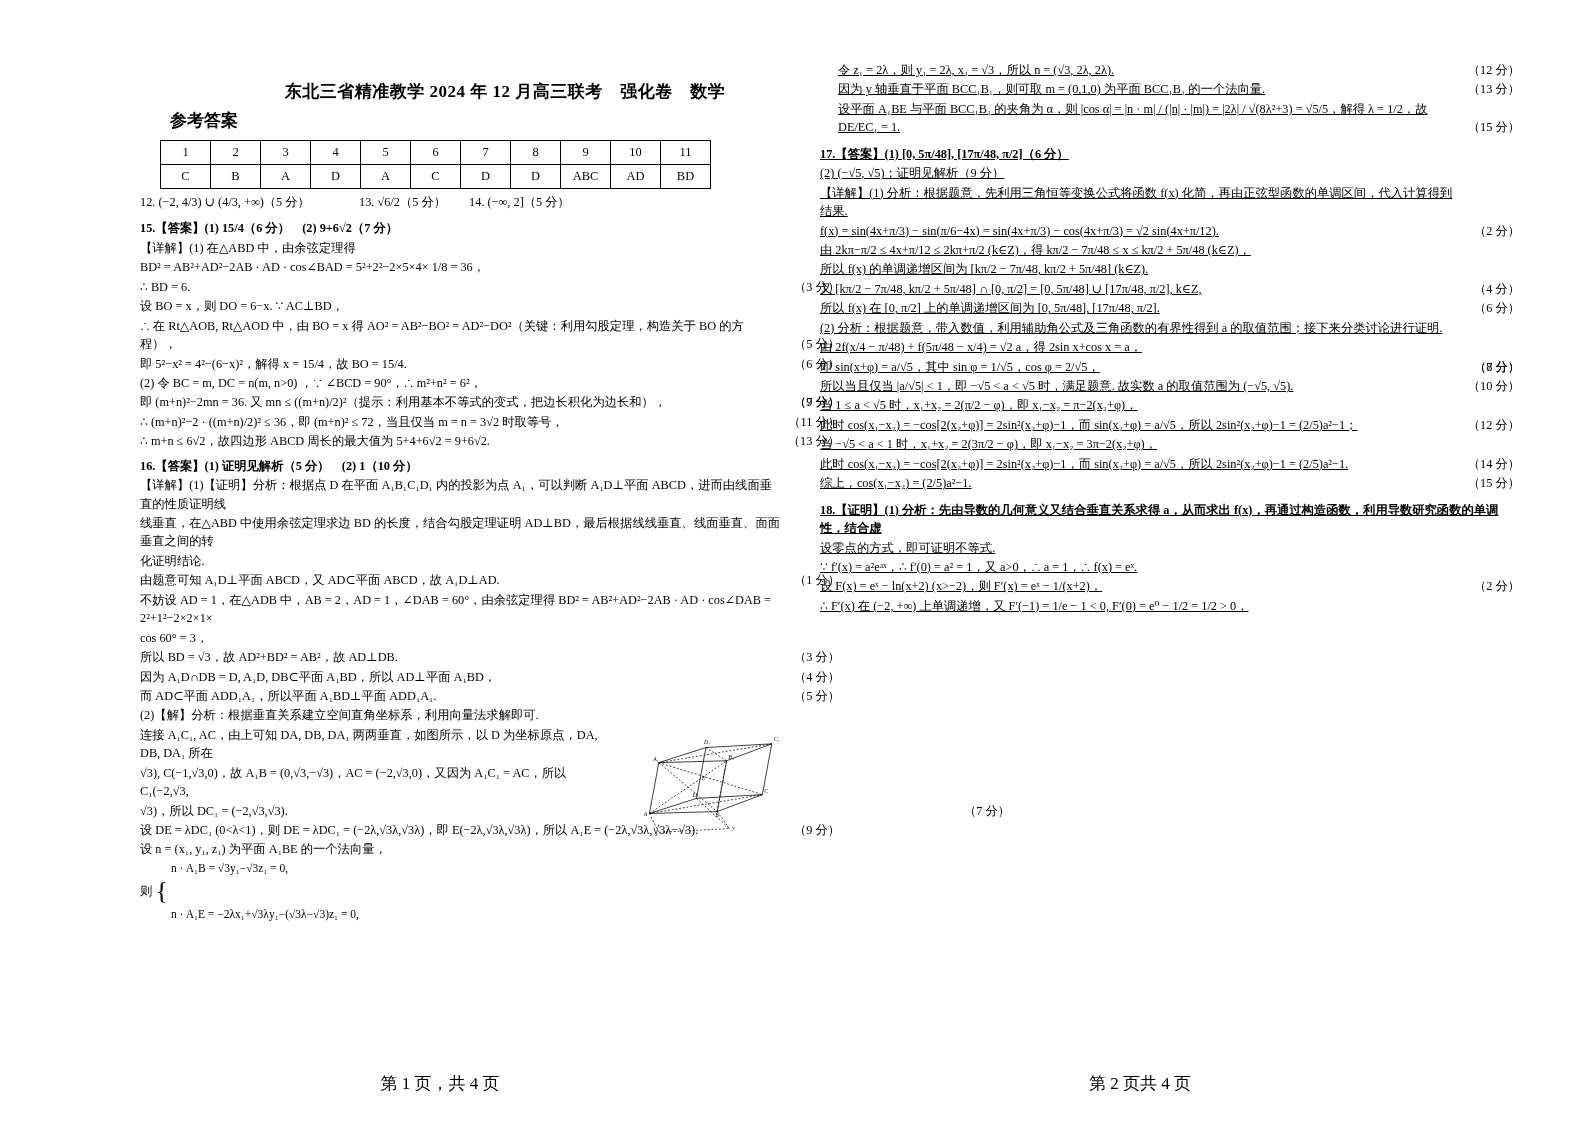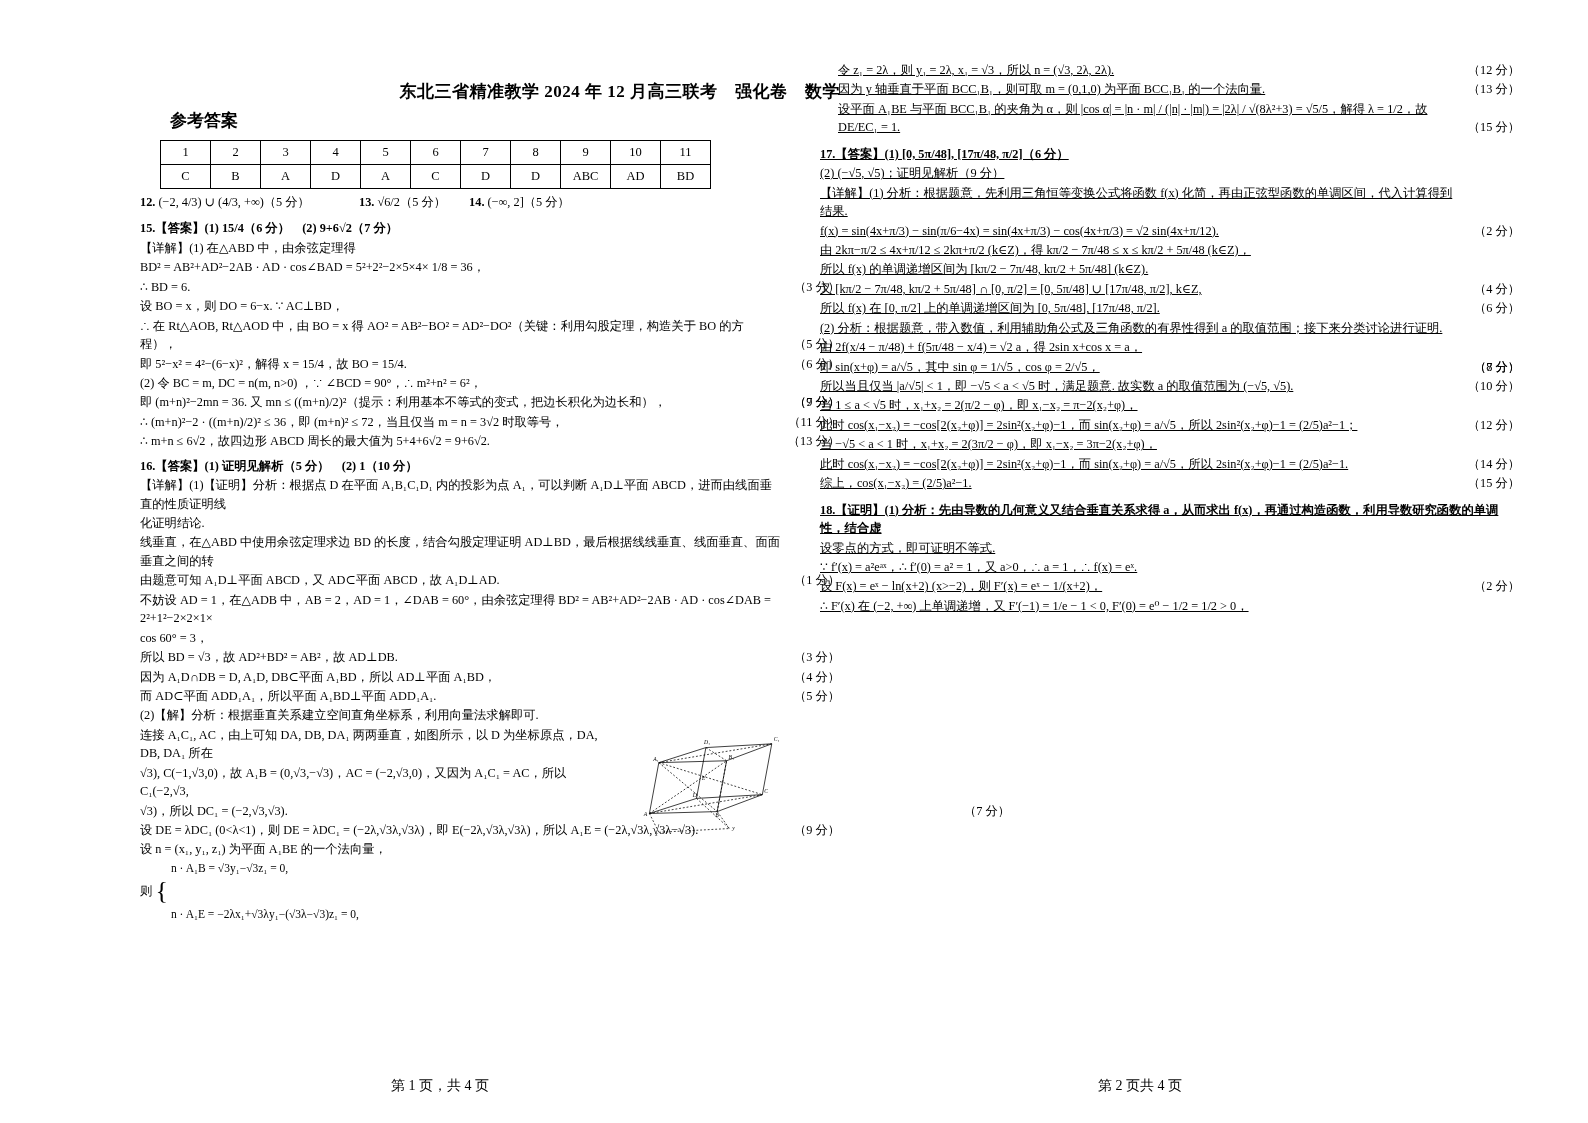--- a/index.html
+++ b/index.html
@@ -26,21 +26,21 @@
     top: 60px;
     width: 700px;
     height: 1000px;
   }
   .col-left { left: 140px; }
   .col-right { left: 820px; text-decoration: underline; }
 
   .doc-title {
     font-size: 17px;
     font-weight: bold;
-    text-align: right;
+    text-align: center;
     margin: 20px 0 0 30px;
     letter-spacing: 0.5px;
   }
   .doc-subtitle {
     font-size: 17px;
     font-weight: bold;
     margin: 6px 0 8px 30px;
   }
 
   table.answers {
@@ -63,28 +63,28 @@
     font-size: 12.3px;
   }
   .row {
     position: relative;
     font-size: 12.3px;
     line-height: 1.5;
     margin: 1px 0;
     padding-right: 60px;
   }
   .qnum {
-    font-weight: bold;
+    font-weight: normal;
   }
   .bold { font-weight: bold; }
 
   .footer {
     position: absolute;
     bottom: 28px;
-    font-size: 14px;
+    font-size: 17px;
     text-align: center;
     width: 240px;
   }
   .footer-left { left: 320px; }
   .footer-right { left: 1020px; }
 
   .fig {
     position: absolute;
     right: 40px;
     width: 160px;
@@ -164,22 +164,22 @@
     <div class="row"><span>即 5²−x² = 4²−(6−x)²，解得 x = 15/4，故 BO = 15/4.</span><span class="score">（6 分）</span></div>
     <div class="row"><span>(2) 令 BC = m, DC = n(m, n&gt;0) ，∵ ∠BCD = 90°，∴ m²+n² = 6²，</span><span class="score"></span></div>
     <div class="row"><span></span><span class="score">（7 分）</span></div>
     <div class="row"><span>即 (m+n)²−2mn = 36. 又 mn ≤ ((m+n)/2)²（提示：利用基本不等式的变式，把边长积化为边长和），</span><span class="score">（9 分）</span></div>
     <div class="row"><span>∴ (m+n)²−2 · ((m+n)/2)² ≤ 36，即 (m+n)² ≤ 72，当且仅当 m = n = 3√2 时取等号，</span><span class="score">（11 分）</span></div>
     <div class="row"><span>∴ m+n ≤ 6√2，故四边形 ABCD 周长的最大值为 5+4+6√2 = 9+6√2.</span><span class="score">（13 分）</span></div>
 
     <div class="row bold" style="padding-right:0; margin-top:6px;">16.【答案】(1) 证明见解析（5 分）　(2) 1（10 分）</div>
 
     <div class="row"><span>【详解】(1)【证明】分析：根据点 D 在平面 A₁B₁C₁D₁ 内的投影为点 A₁，可以判断 A₁D⊥平面 ABCD，进而由线面垂直的性质证明线</span><span class="score"></span></div>
+    <div class="row"><span>线垂直，在△ABD 中使用余弦定理求边 BD 的长度，结合勾股定理证明 AD⊥BD，最后根据线线垂直、线面垂直、面面垂直之间的转</span><span class="score"></span></div>
     <div class="row"><span>化证明结论.</span><span class="score"></span></div>
-    <div class="row"><span>线垂直，在△ABD 中使用余弦定理求边 BD 的长度，结合勾股定理证明 AD⊥BD，最后根据线线垂直、线面垂直、面面垂直之间的转</span><span class="score"></span></div>
     <div class="row"><span>由题意可知 A₁D⊥平面 ABCD，又 AD⊂平面 ABCD，故 A₁D⊥AD.</span><span class="score">（1 分）</span></div>
     <div class="row"><span>不妨设 AD = 1，在△ADB 中，AB = 2，AD = 1，∠DAB = 60°，由余弦定理得 BD² = AB²+AD²−2AB · AD · cos∠DAB = 2²+1²−2×2×1×</span><span class="score"></span></div>
     <div class="row"><span>cos 60° = 3，</span><span class="score"></span></div>
     <div class="row"><span>所以 BD = √3，故 AD²+BD² = AB²，故 AD⊥DB.</span><span class="score">（3 分）</span></div>
     <div class="row"><span>因为 A₁D∩DB = D, A₁D, DB⊂平面 A₁BD，所以 AD⊥平面 A₁BD，</span><span class="score">（4 分）</span></div>
     <div class="row"><span>而 AD⊂平面 ADD₁A₁，所以平面 A₁BD⊥平面 ADD₁A₁.</span><span class="score">（5 分）</span></div>
     <div class="row"><span>(2)【解】分析：根据垂直关系建立空间直角坐标系，利用向量法求解即可.</span><span class="score"></span></div>
 
     <div style="position:relative;">
       <svg class="fig" viewBox="0 0 170 115" style="top:0;">

